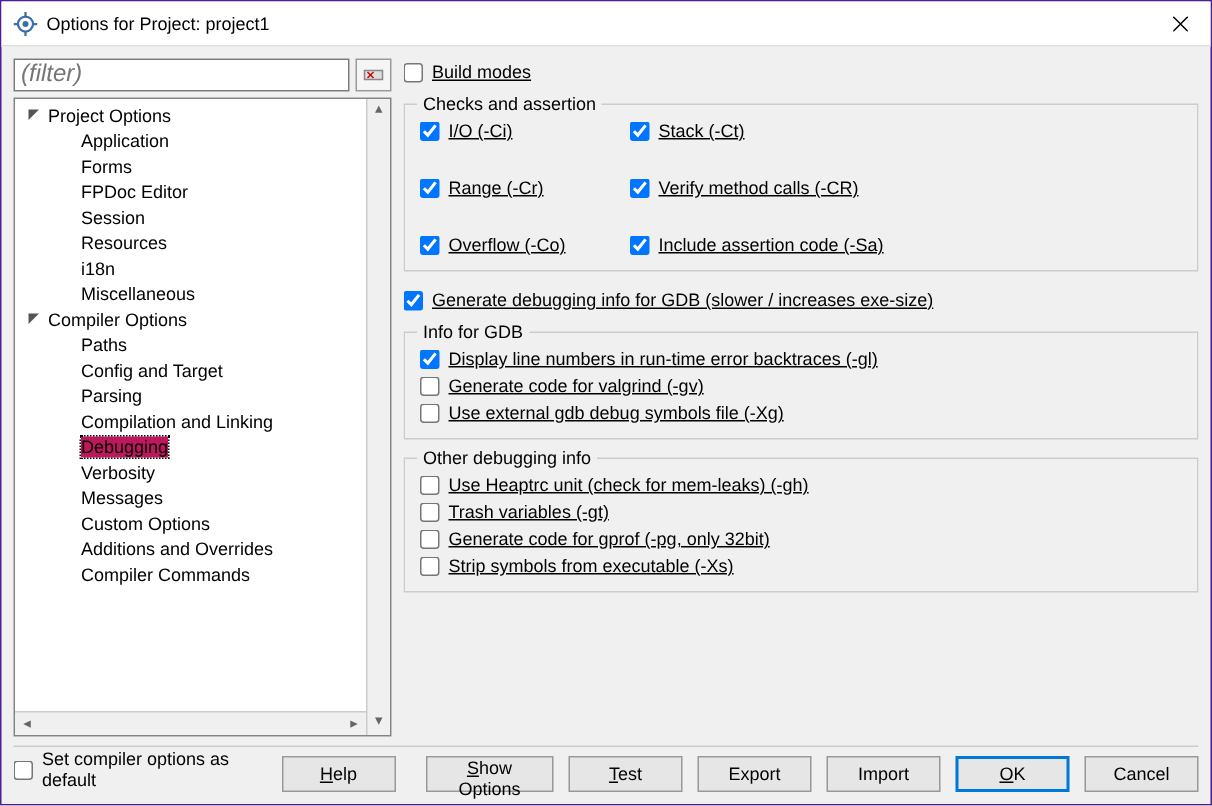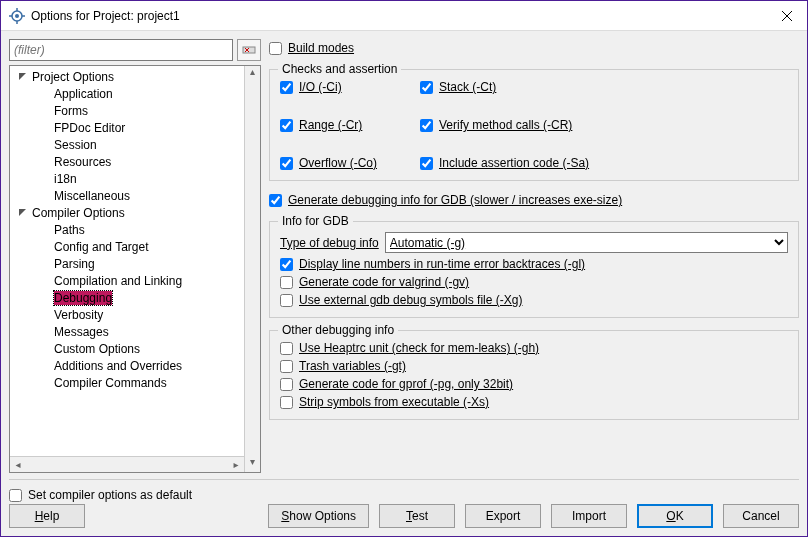--- a/index.html
+++ b/index.html
@@ -62,21 +62,21 @@
     display: flex;
     gap: 4px;
   }
   .filter-row input {
     flex: 1;
     height: 22px;
     padding: 2px 4px;
     border: 1px solid #7a7a7a;
     font-style: italic;
     font-family: inherit;
-    font-size: 12px;
+    font-size: 16px;
     color: #666;
   }
   .filter-row button {
     width: 24px; height: 22px;
     border: 1px solid #999;
     background: #f5f5f5;
     display:flex; align-items:center; justify-content:center;
     padding:0;
   }
   .tree-wrap {
@@ -177,21 +177,21 @@
     height: 21px;
     font-family: inherit;
     font-size: 12px;
     border: 1px solid #7a7a7a;
     background:#fff;
   }
   .bottom {
     border-top: 1px solid #ccc;
     padding-top: 6px;
     display:flex;
-    flex-direction:column;
+    flex-direction:row;
   }
   .buttons {
     display:flex;
     align-items:center;
     gap: 10px;
   }
   .buttons .spacer{ flex:1; }
   button.btn {
     min-width: 76px;
     height: 24px;
@@ -369,26 +369,20 @@
           </div>
         </div>
 
         <label class="cb" style="margin-top:4px">
           <input type="checkbox" checked="" style="">
           <span>Generate debugging info for GDB (slower / increases exe-size)</span>
         </label>
 
         <div class="group">
           <span class="group-title">Info for GDB</span>
-          <div class="row">
-            <span>Type of debug info</span>
-            <select>
-              <option>Automatic (-g)</option>
-            </select>
-          </div>
           <label class="cb">
               <input type="checkbox" checked="" style="">
               <span>Display line numbers in run-time error backtraces (-gl)</span>
             </label>
           <label class="cb">
               <input type="checkbox" style="">
               <span>Generate code for valgrind (-gv)</span>
             </label>
           <label class="cb">
               <input type="checkbox" style="">

